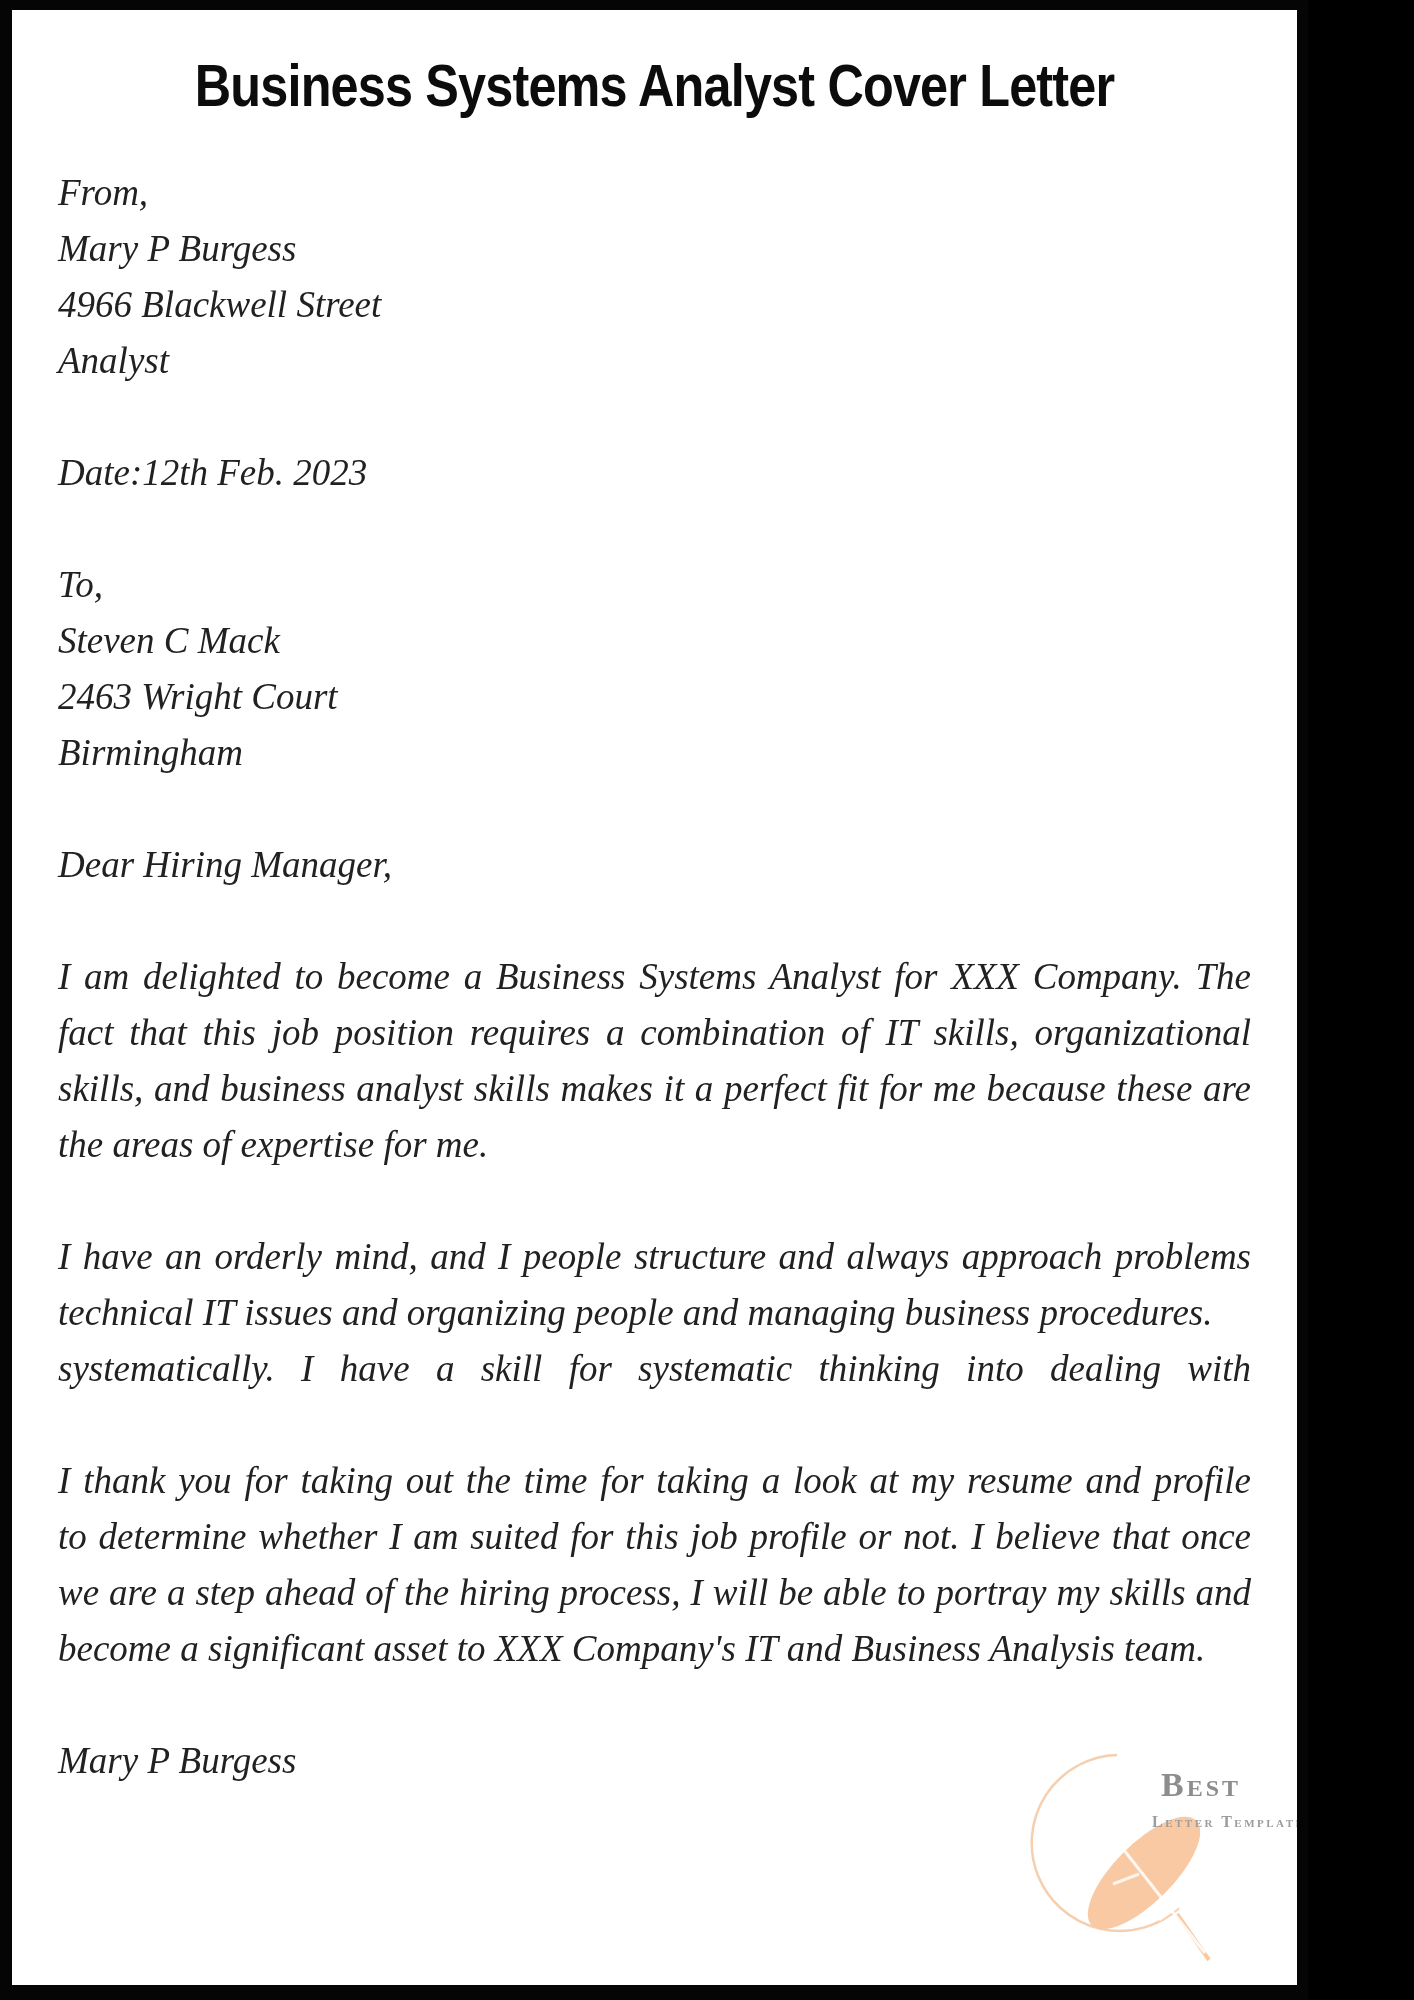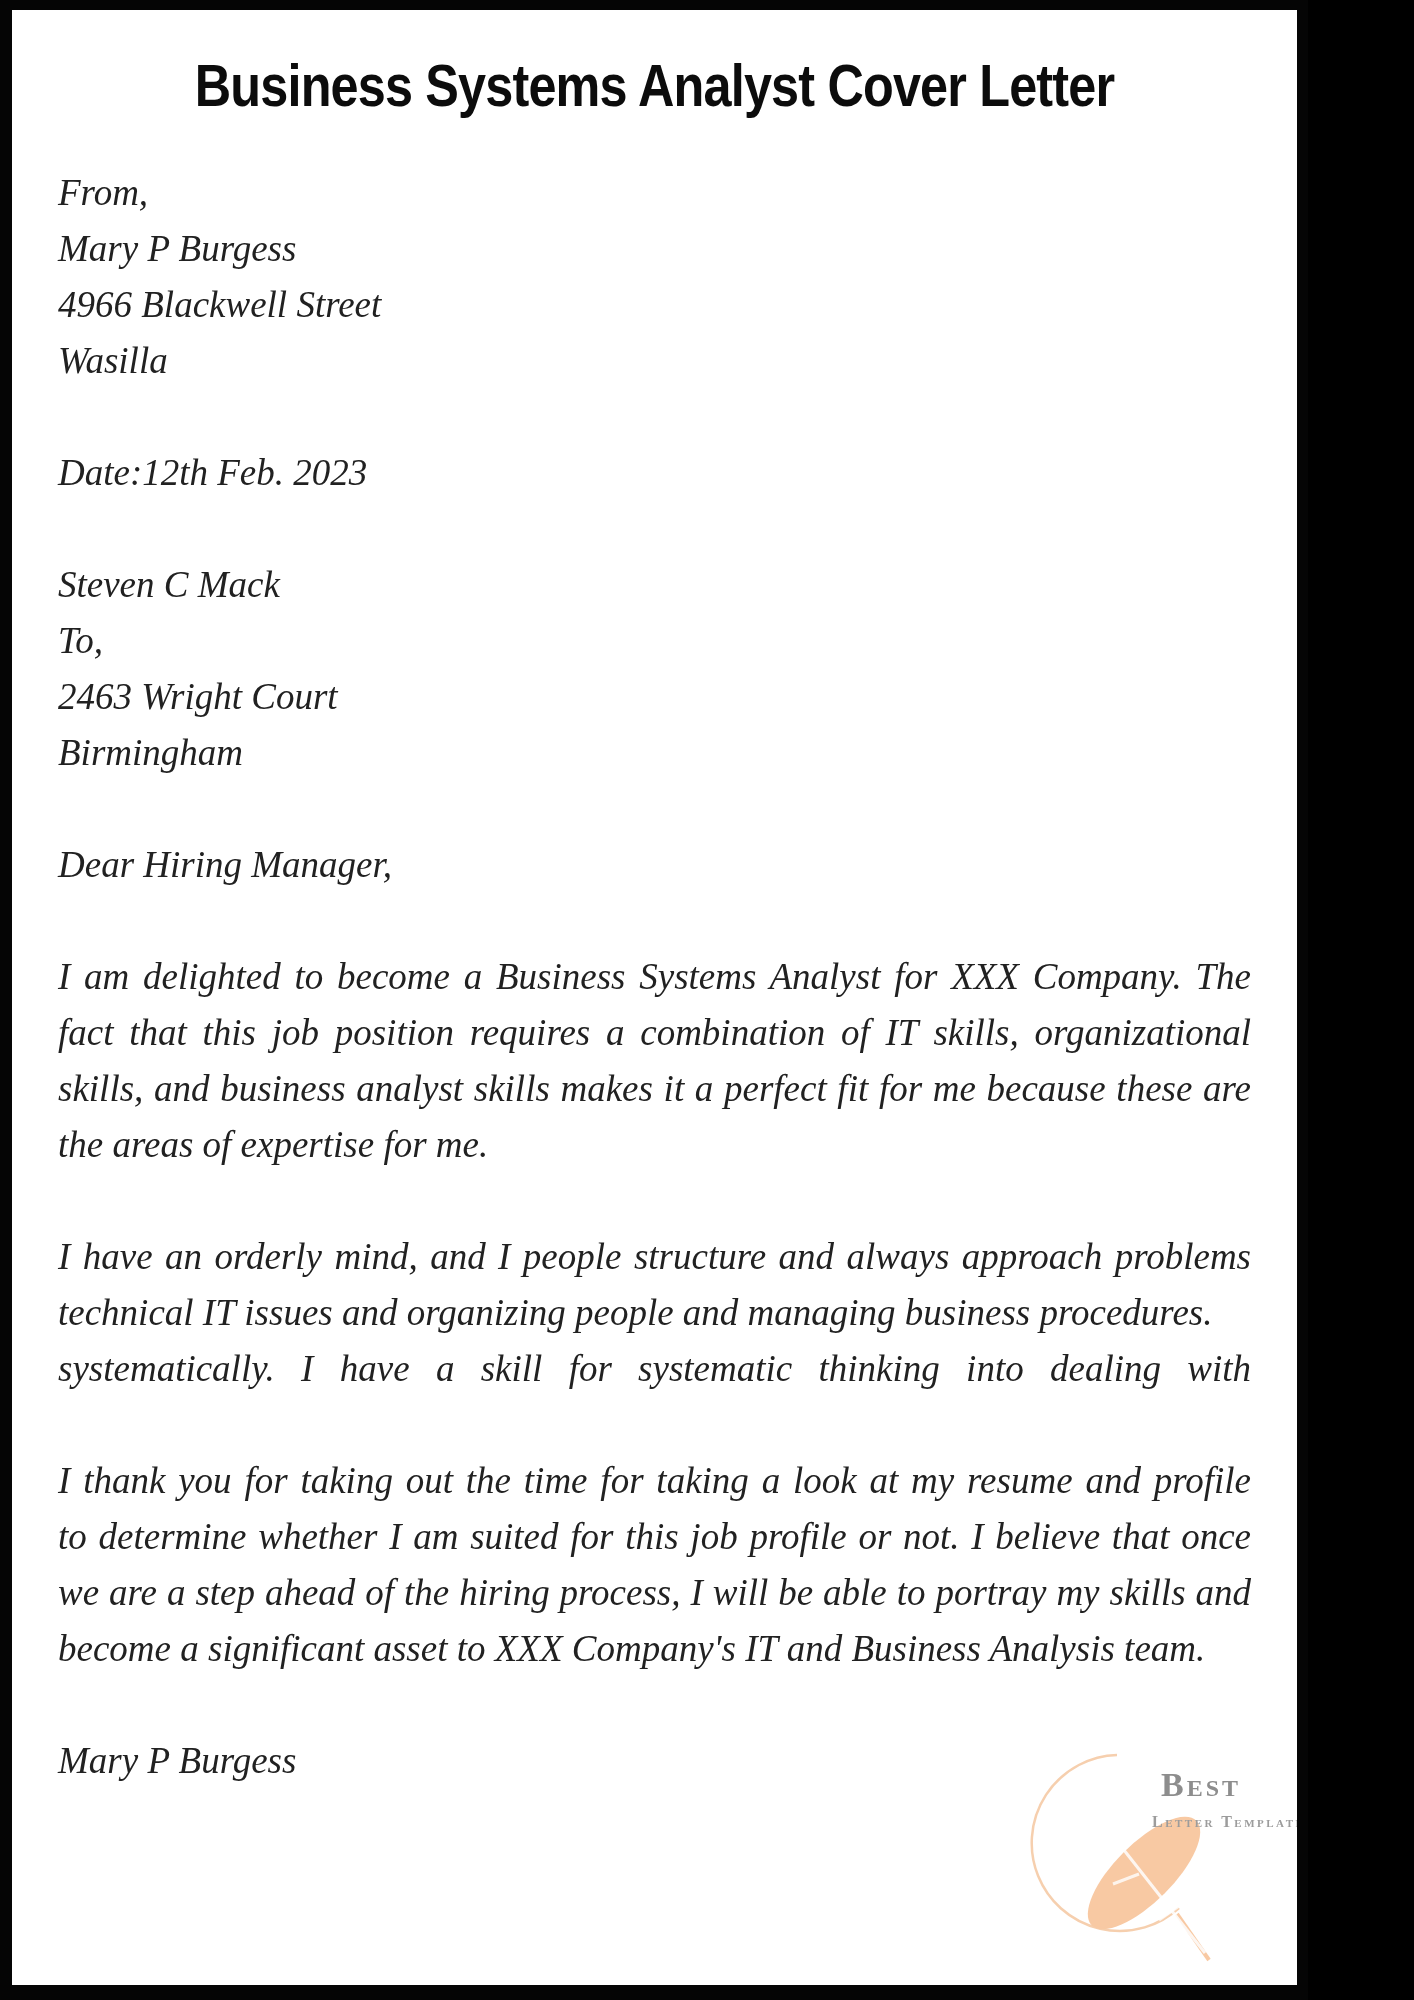--- a/index.html
+++ b/index.html
@@ -95,30 +95,30 @@
 <div class="viewport">
   <div class="page">
     <div class="content">
 
       <div class="doc-title">Business Systems Analyst Cover Letter</div>
 
       <div class="block first">
         <div class="line">From,</div>
         <div class="line">Mary P Burgess</div>
         <div class="line">4966 Blackwell Street</div>
-        <div class="line">Wasilla</div>
+        <div class="line">Analyst</div>
       </div>
 
       <div class="block">
         <div class="line">Date:12th Feb. 2023</div>
       </div>
 
       <div class="block">
+        <div class="line">To,</div>
         <div class="line">Steven C Mack</div>
-        <div class="line">To,</div>
         <div class="line">2463 Wright Court</div>
         <div class="line">Birmingham</div>
       </div>
 
       <div class="block">
         <div class="line">Dear Hiring Manager,</div>
       </div>
 
       <div class="block">
         <div class="line j">I am delighted to become a Business Systems Analyst for XXX Company. The</div>

